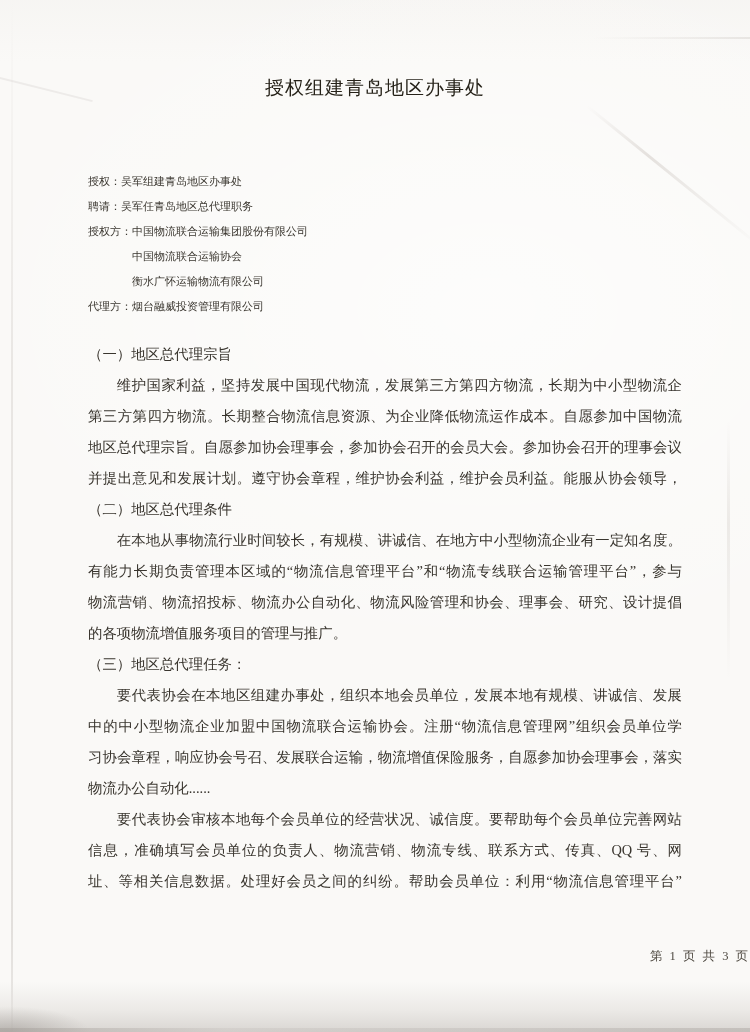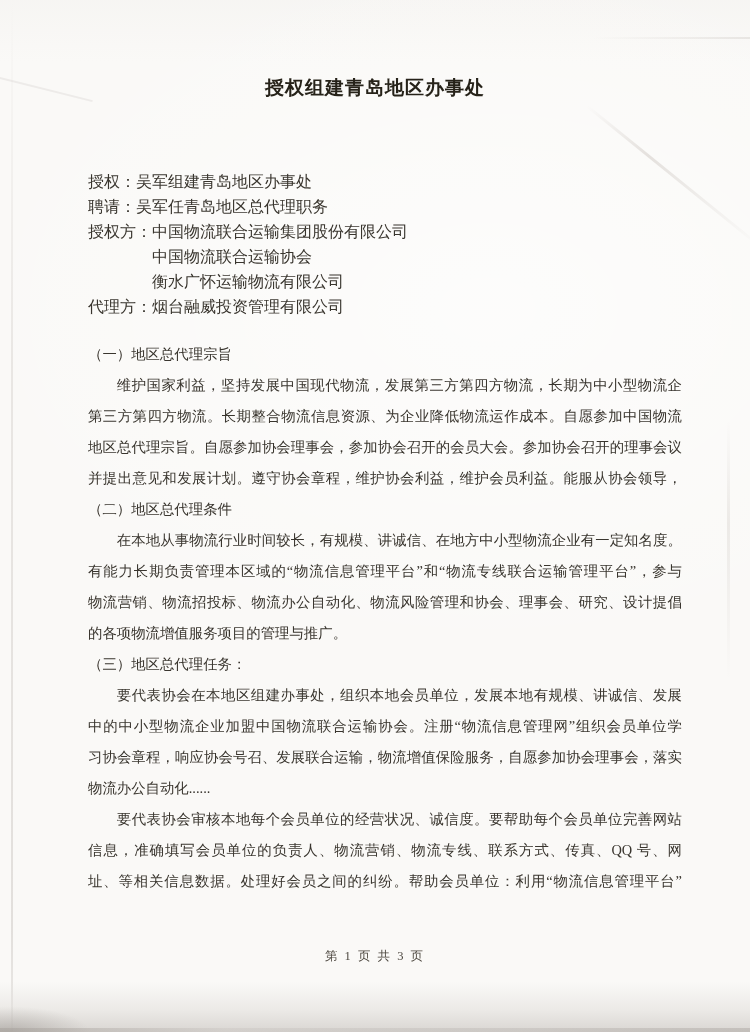--- a/index.html
+++ b/index.html
@@ -52,41 +52,41 @@
   }
   .bottom-left-smudge {
     left: 0; bottom: 0; width: 90px; height: 26px;
     background: radial-gradient(ellipse at 10% 100%, rgba(150,145,140,0.5), rgba(150,145,140,0) 70%);
   }
 
   
   .title-block {
     position: absolute; top: 69px; left: 0; right: 0;
     text-align: center;
-    font-size: 19px; font-weight: 700; line-height: 38px;
+    font-size: 19px; font-weight: 400; line-height: 38px;
     letter-spacing: 1px;
     color: #262219;
   }
   .meta-block {
     position: absolute; top: 169px; left: 88px;
-    font-size: 16px; line-height: 25px;
+    font-size: 11px; line-height: 25px;
     color: #39352e;
   }
   .meta-line.cont { padding-left: 4em; }
   .body-block {
     position: absolute; top: 339px; left: 88px; width: 594px;
     font-size: 14.4px; line-height: 31px;
     color: #39352e;
   }
   .line { text-align: justify; text-align-last: justify; }
   .line.hl, .line.end { text-align-last: left; }
   .line.first { text-indent: 2em; }
   .footer-block {
     position: absolute; top: 946px; left: 0; right: 0;
-    text-align: center;
+    text-align: right;
     font-size: 12.5px; line-height: 20px; letter-spacing: 2px;
     color: #4c473f;
   }
 </style>
 </head>
 <body>
 
 <div class="paper-sheen"></div>
 <div class="artifact crease-top-right-horizontal"></div>
 <div class="artifact crease-top-right-diagonal"></div>

